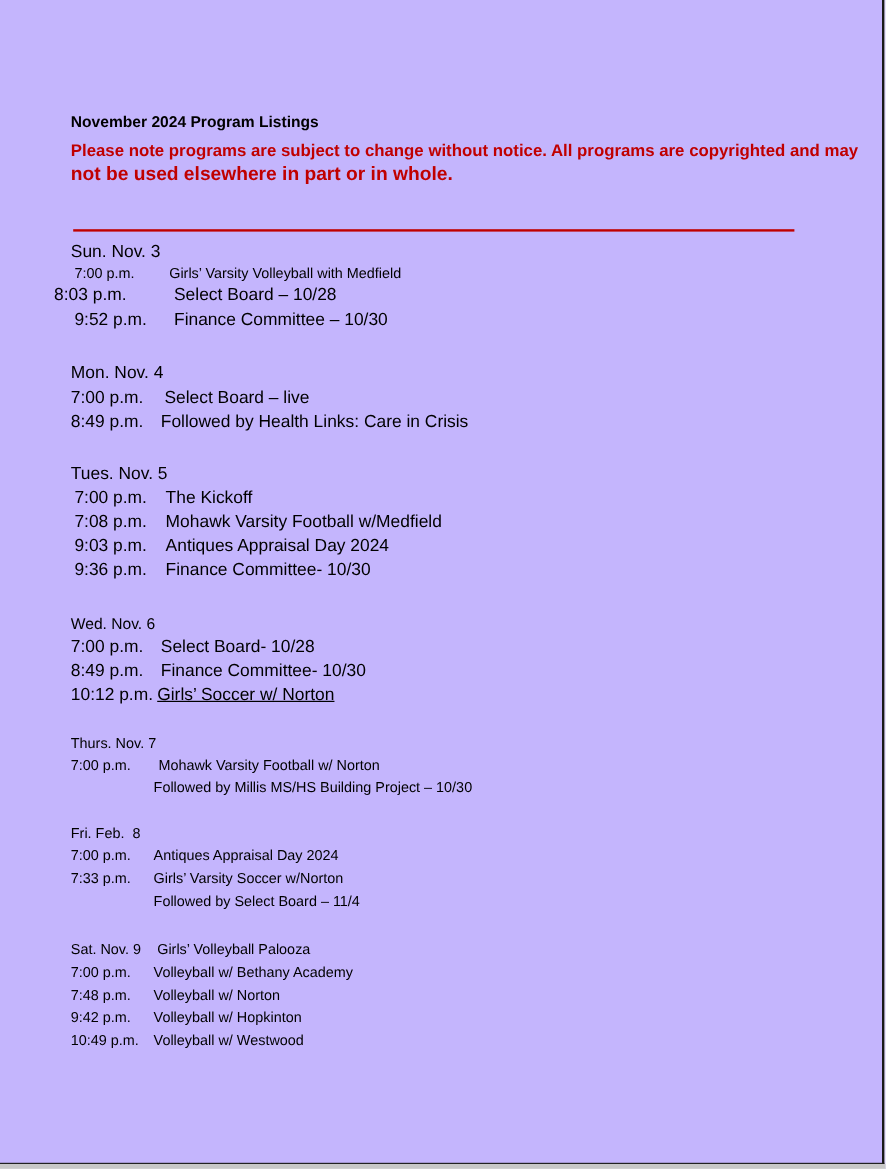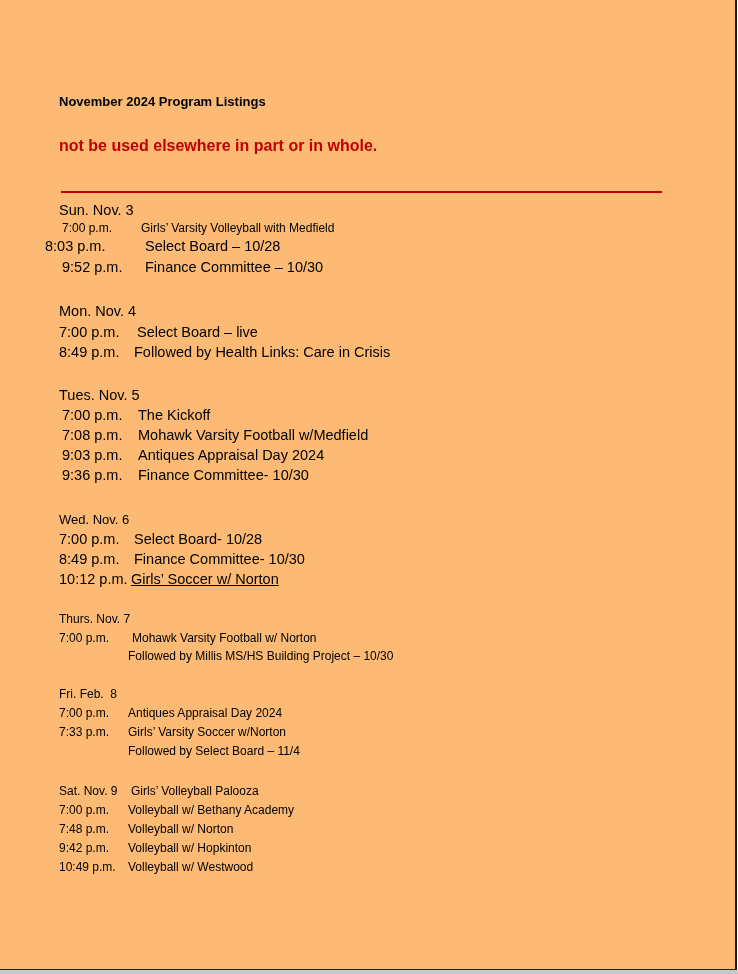--- a/index.html
+++ b/index.html
@@ -1,36 +1,37 @@
 <!DOCTYPE html>
 <html><head>
 <meta charset="utf-8">
 <style>
   html, body { margin:0; padding:0; }
   body { width:738px; height:974px; background:#ffffff; position:relative; overflow:hidden;
          font-family:"Liberation Sans", "DejaVu Sans", sans-serif; color:#000; }
-  .page { position:absolute; left:0; top:0; width:735px; height:969px; background:#fdba74;
+  .page { position:absolute; left:0; top:0; width:735px; height:969px; background:#c4b5fd;
           border-right:2px solid #1a1a1a; border-bottom:1px solid #222; }
   .bottom-shadow { position:absolute; left:0; top:970px; width:738px; height:4px; background:#c8c8c8; }
   .line { position:absolute; white-space:pre; line-height:1; }
   .bold { font-weight:bold; }
   .red { color:#c00000; }
   .sep { position:absolute; left:61px; top:191px; width:601px; height:2px; background:#c00000; }
   .f13 { font-size:13px; }
   .f14 { font-size:14.5px; }
   .f12 { font-size:12px; }
   .time { position:absolute; white-space:pre; line-height:1; }
   .prog { position:absolute; white-space:pre; line-height:1; }
 </style>
 </head>
 <body>
 
 <div class="page">
 
   <div class="line bold f13" style="left:59px; top:95px;">November 2024 Program Listings</div>
+  <div class="line bold red" style="left:59px; top:118px; font-size:14px;">Please note programs are subject to change without notice. All programs are copyrighted and may</div>
   <div class="line bold red" style="left:59px; top:138px; font-size:16px;">not be used elsewhere in part or in whole.</div>
   <div class="sep"></div>
 
   <div>
     <div class="line f14" style="left:59px; top:203px;">Sun. Nov. 3</div>
     <div class="time f12" style="left:62px; top:222px;">7:00 p.m.</div>
     <div class="prog f12" style="left:141px; top:222px;">Girls’ Varsity Volleyball with Medfield</div>
     <div class="time f14" style="left:45px; top:239px;">8:03 p.m.</div>
     <div class="prog f14" style="left:145px; top:239px;">Select Board – 10/28</div>
     <div class="time f14" style="left:62px; top:260px;">9:52 p.m.</div>

